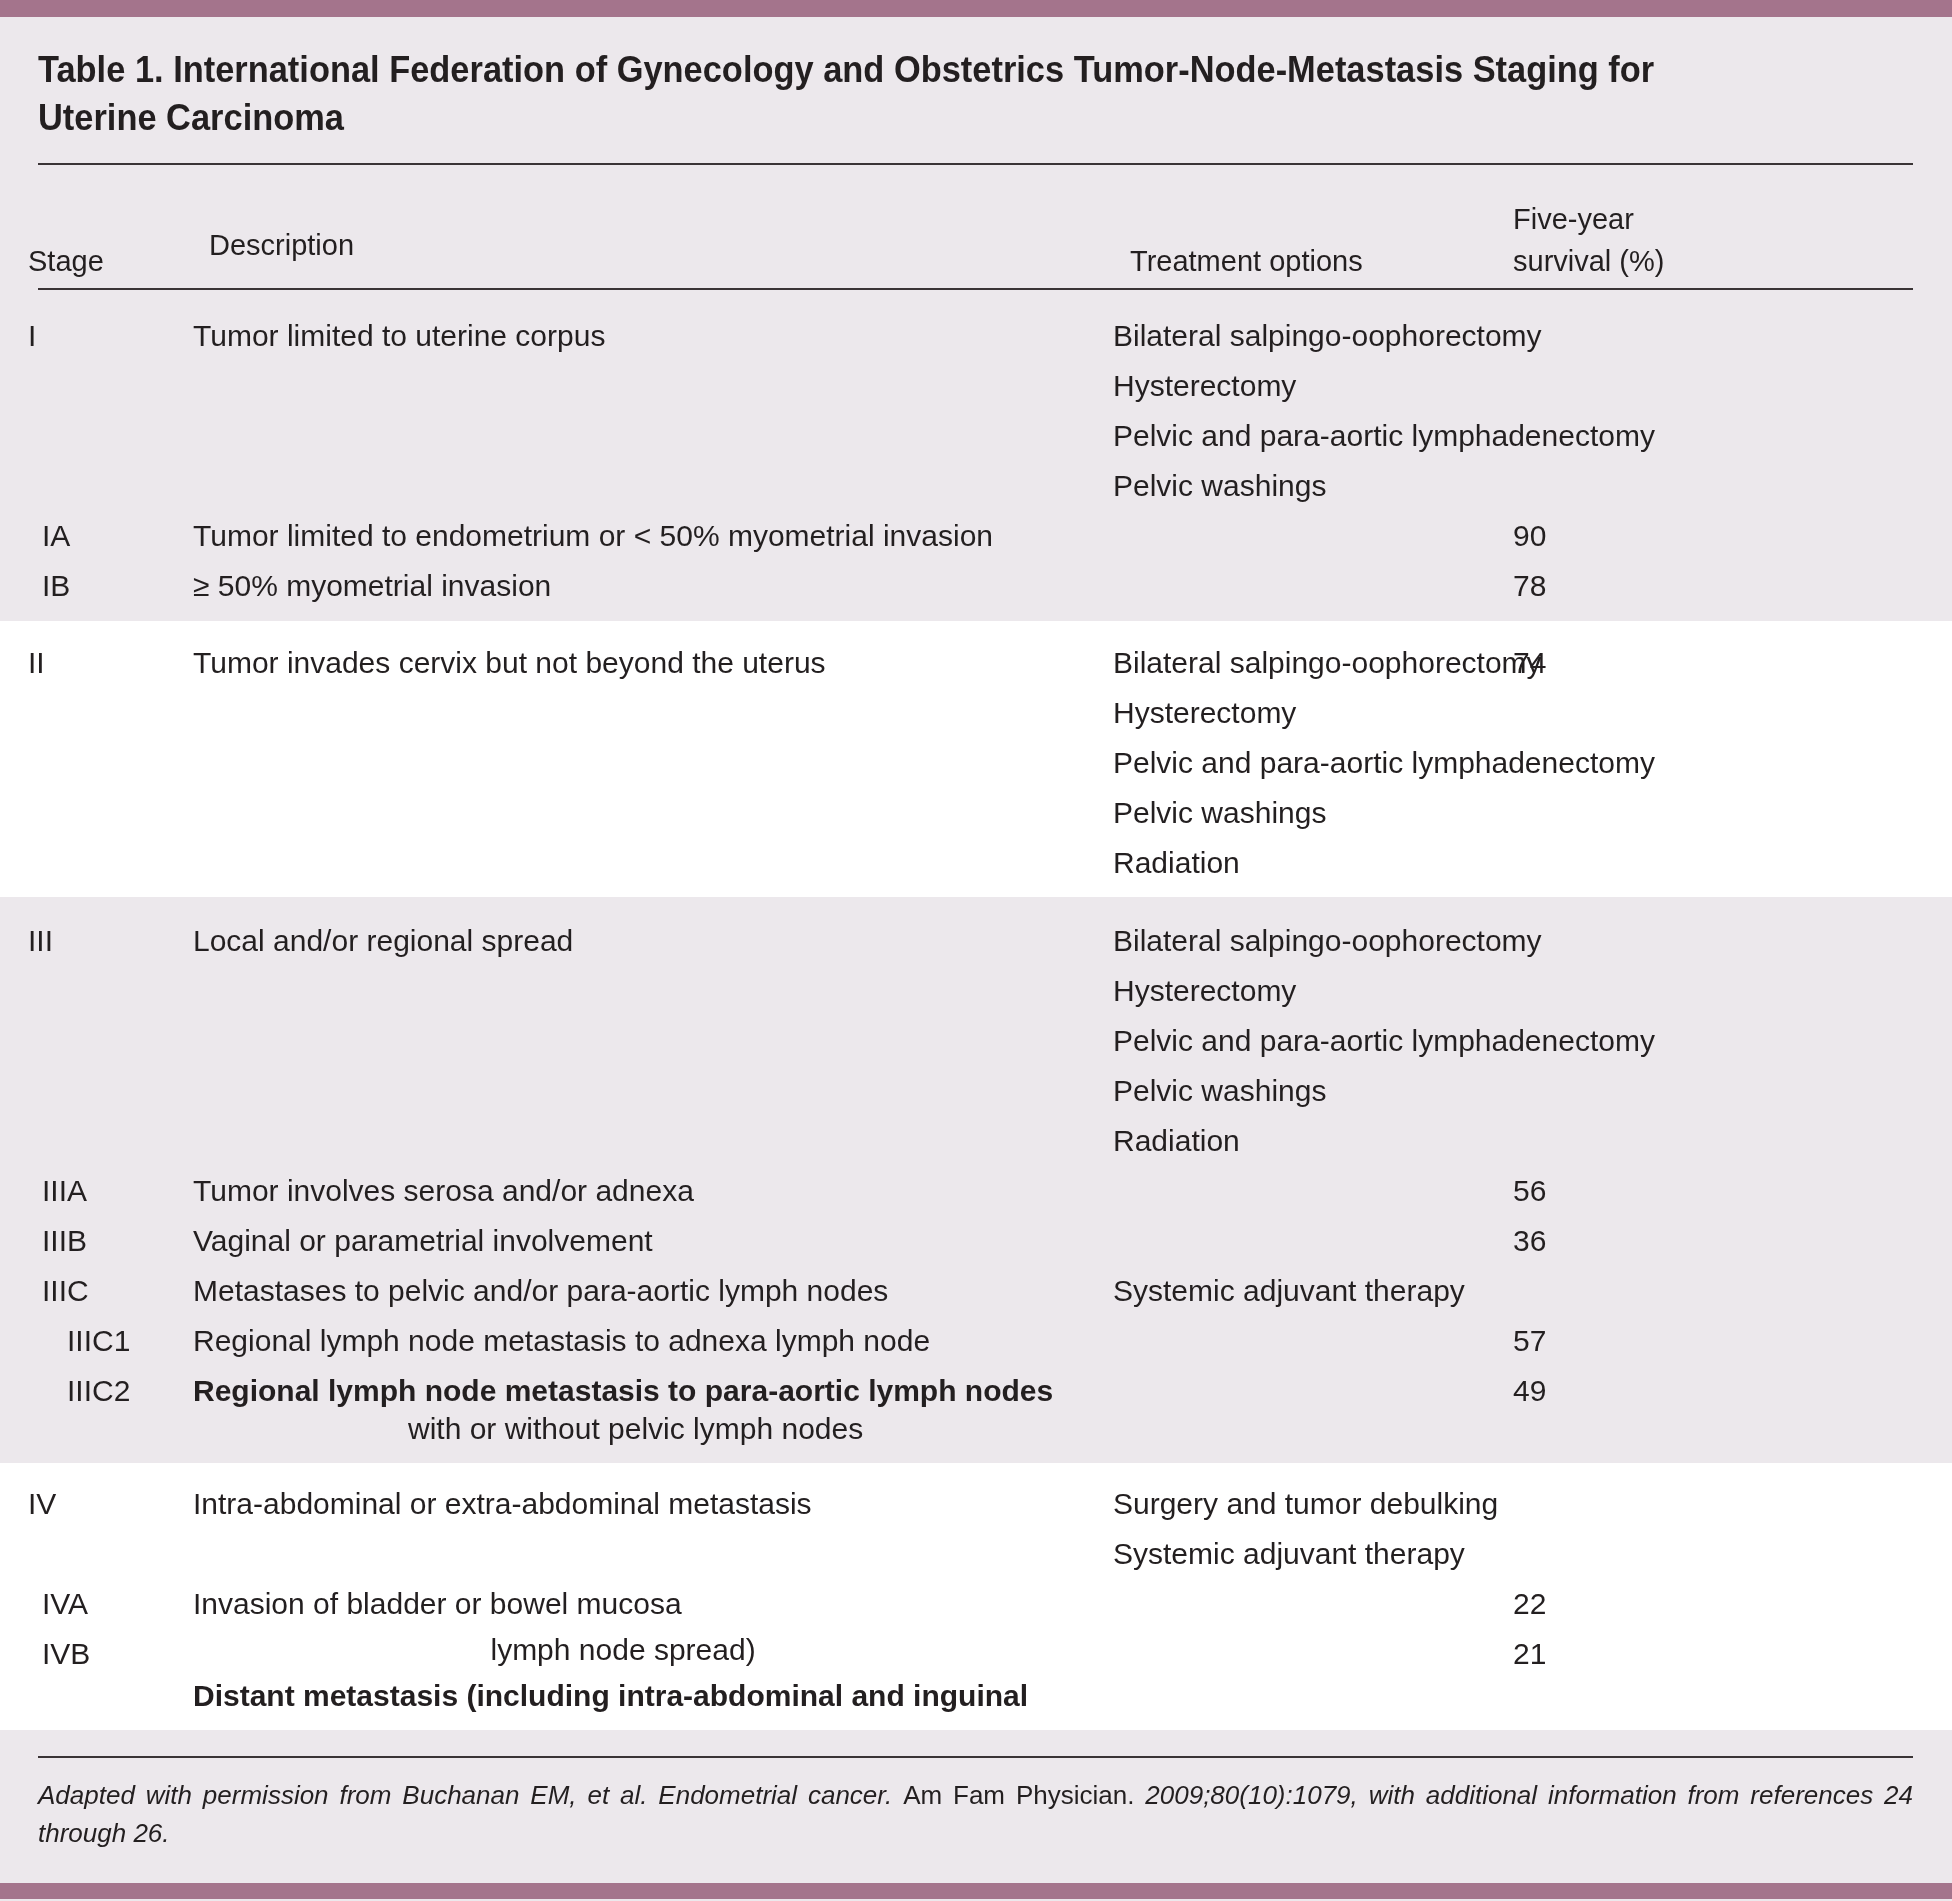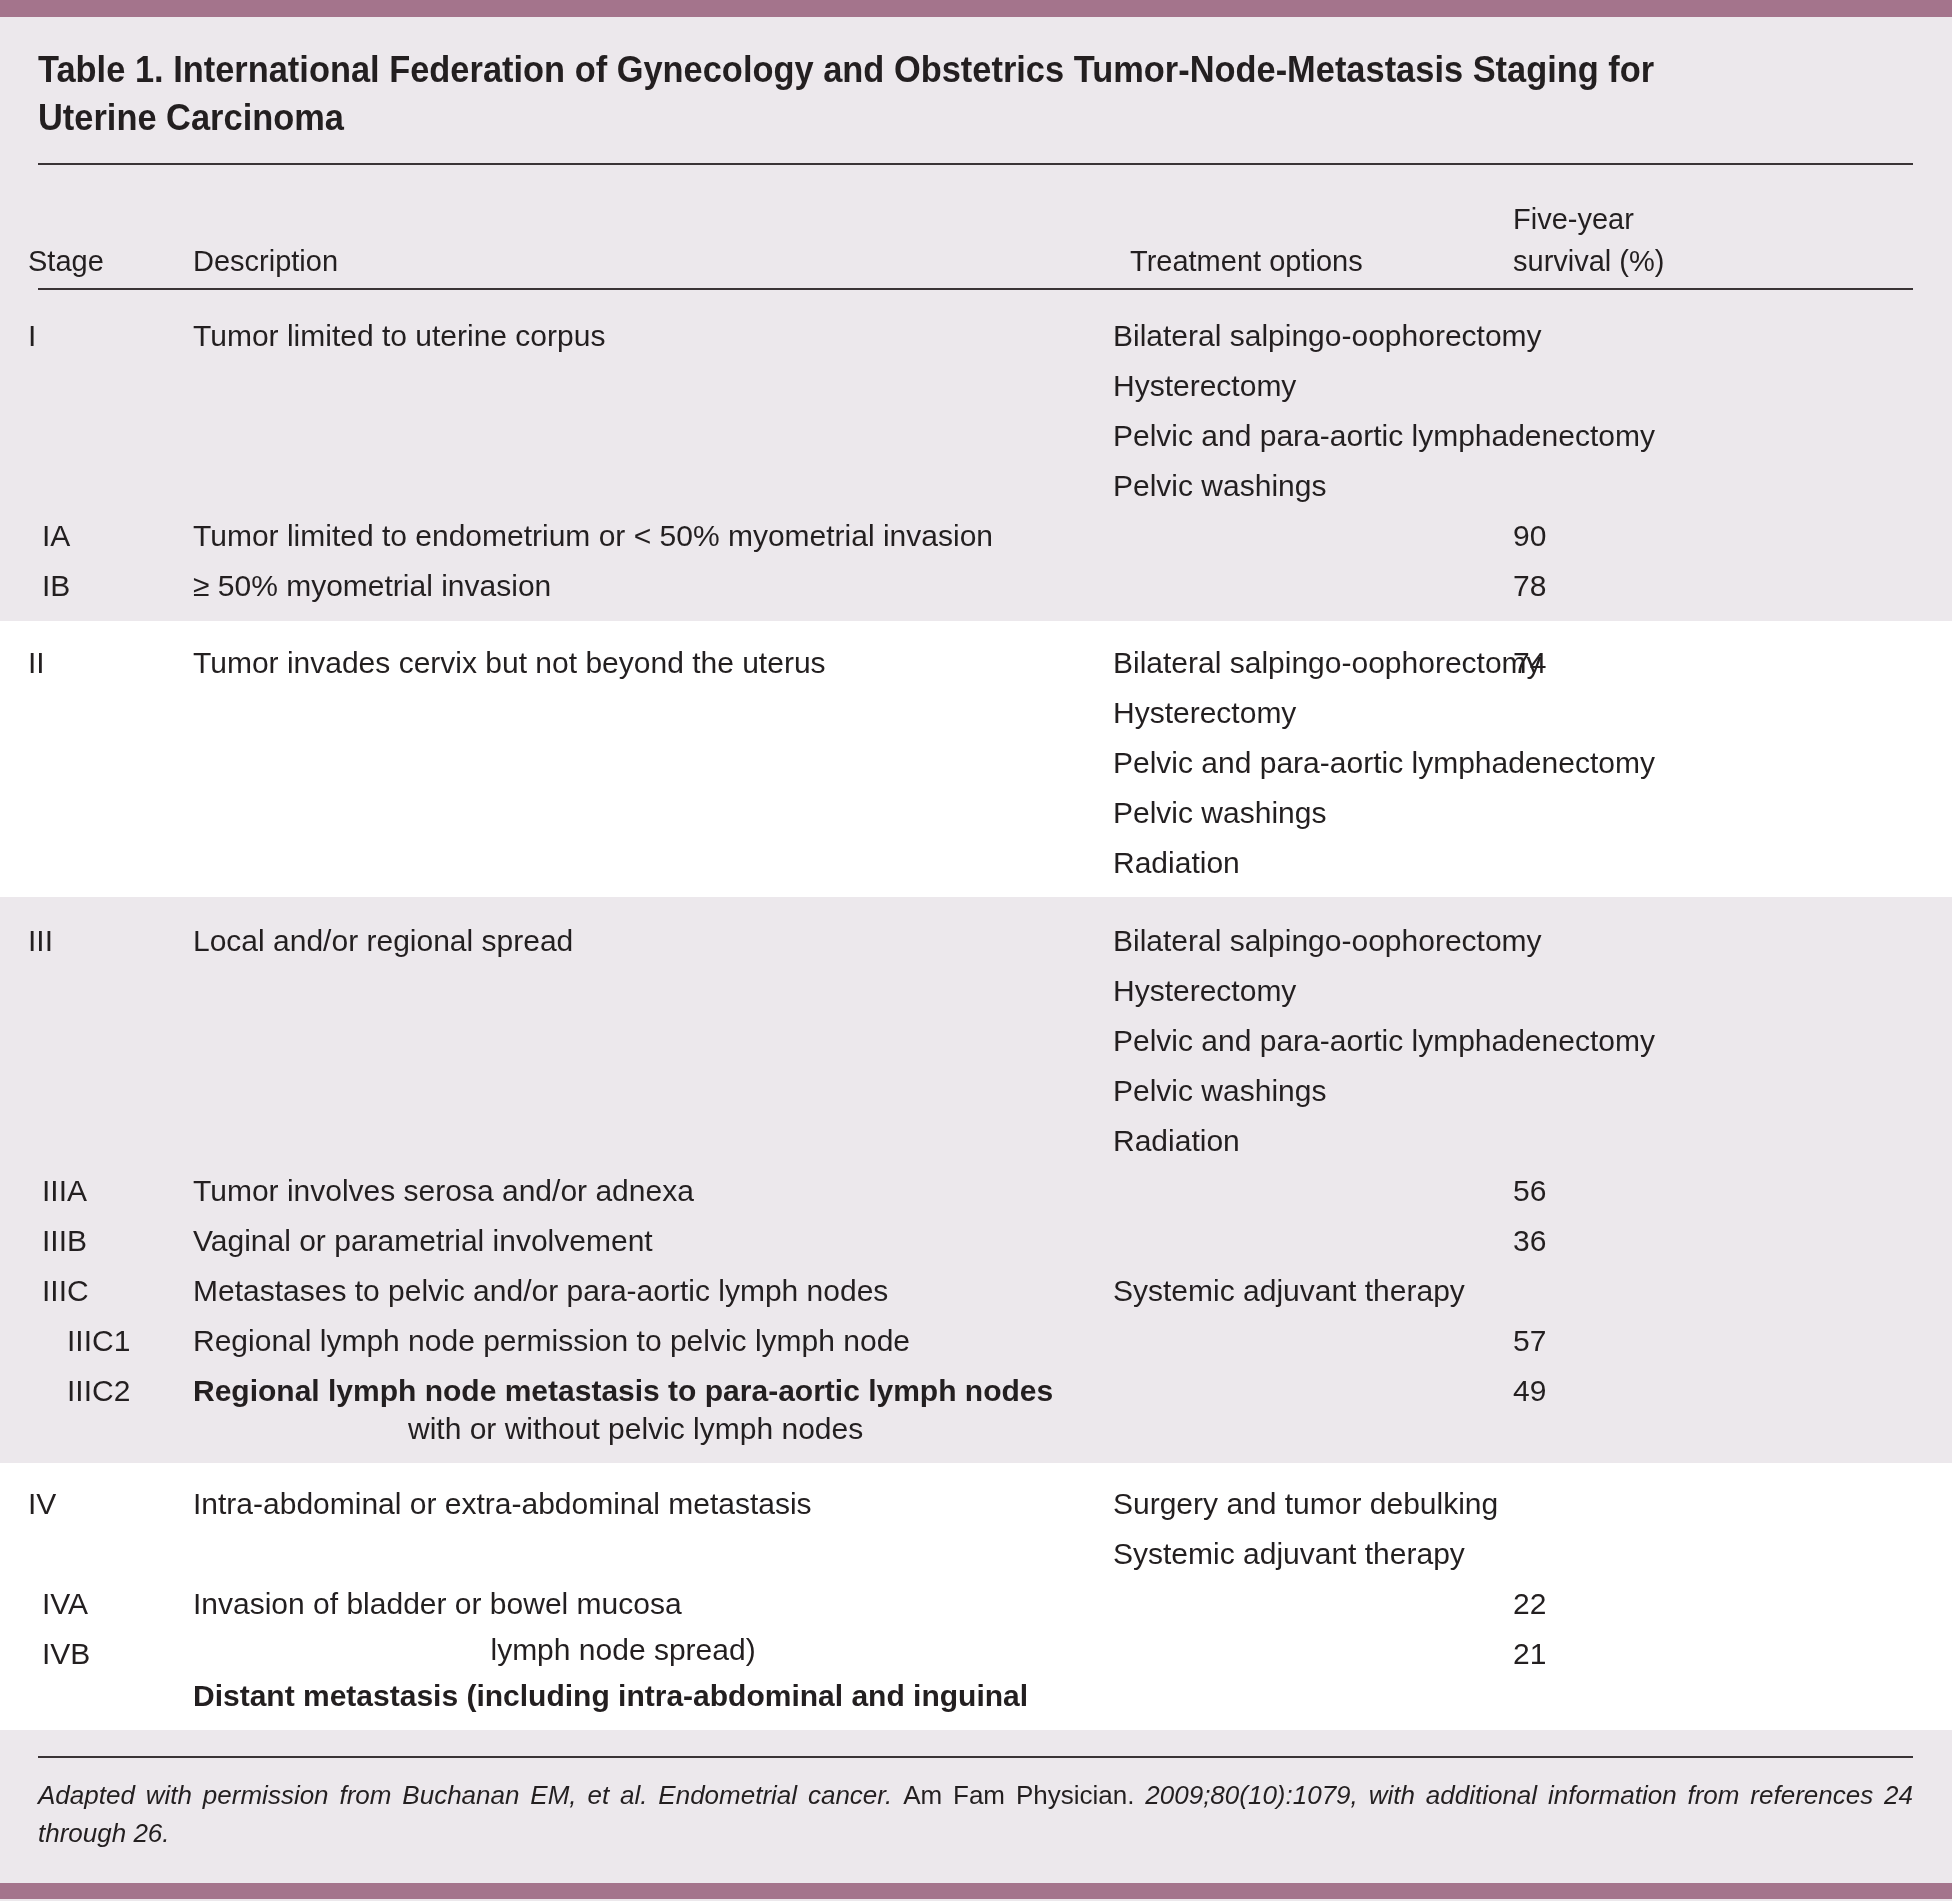--- a/index.html
+++ b/index.html
@@ -58,21 +58,21 @@
 <div class="band white" style="top:621px;height:276px;"></div>
 <div class="band shade" style="top:897px;height:566px;"></div>
 <div class="band white" style="top:1463px;height:267px;"></div>
 <div class="band shade" style="top:1730px;height:153px;"></div>
 
 <div class="title">Table 1. International Federation of Gynecology and Obstetrics Tumor-Node-Metastasis Staging for Uterine Carcinoma</div>
 <div class="rule" style="top:163px;"></div>
 
 <div>
   <div class="hdr c-stage" style="top:240px;">Stage</div>
-  <div class="hdr c-desc" style="top:240px;">Description</div>
+  <div class="hdr c-desc" style="top:224px;margin-left:16px;">Description</div>
   <div class="hdr c-treat" style="top:240px;margin-left:17px;">Treatment options</div>
   <div class="hdr c-surv" style="top:198px;">Five-year</div>
   <div class="hdr c-surv" style="top:240px;">survival (%)</div>
 </div>
 <div class="rule" style="top:288px;"></div>
 
 <div class="rows" id="group-0" style="top:311px;">
     <div class="row">
       <div class="c-stage">I</div>
       <div class="c-desc">Tumor limited to uterine corpus</div>
@@ -186,21 +186,21 @@
       <div class="c-surv">36</div>
     </div>
     <div class="row">
       <div class="c-stage lvl1">IIIC</div>
       <div class="c-desc">Metastases to pelvic and/or para-aortic lymph nodes</div>
       <div class="c-treat">Systemic adjuvant therapy</div>
       <div class="c-surv"></div>
     </div>
     <div class="row">
       <div class="c-stage lvl2">IIIC1</div>
-      <div class="c-desc">Regional lymph node permission to pelvic lymph node</div>
+      <div class="c-desc">Regional lymph node metastasis to adnexa lymph node</div>
       <div class="c-treat"></div>
       <div class="c-surv">57</div>
     </div>
     <div class="row wrap">
       <div class="c-stage lvl2">IIIC2</div>
       <div class="c-desc">
         <span class="wrapline first">Regional lymph node metastasis to para-aortic lymph nodes</span>
         <span class="wrapline cont">with or without pelvic lymph nodes</span>
       </div>
       <div class="c-treat"></div>

